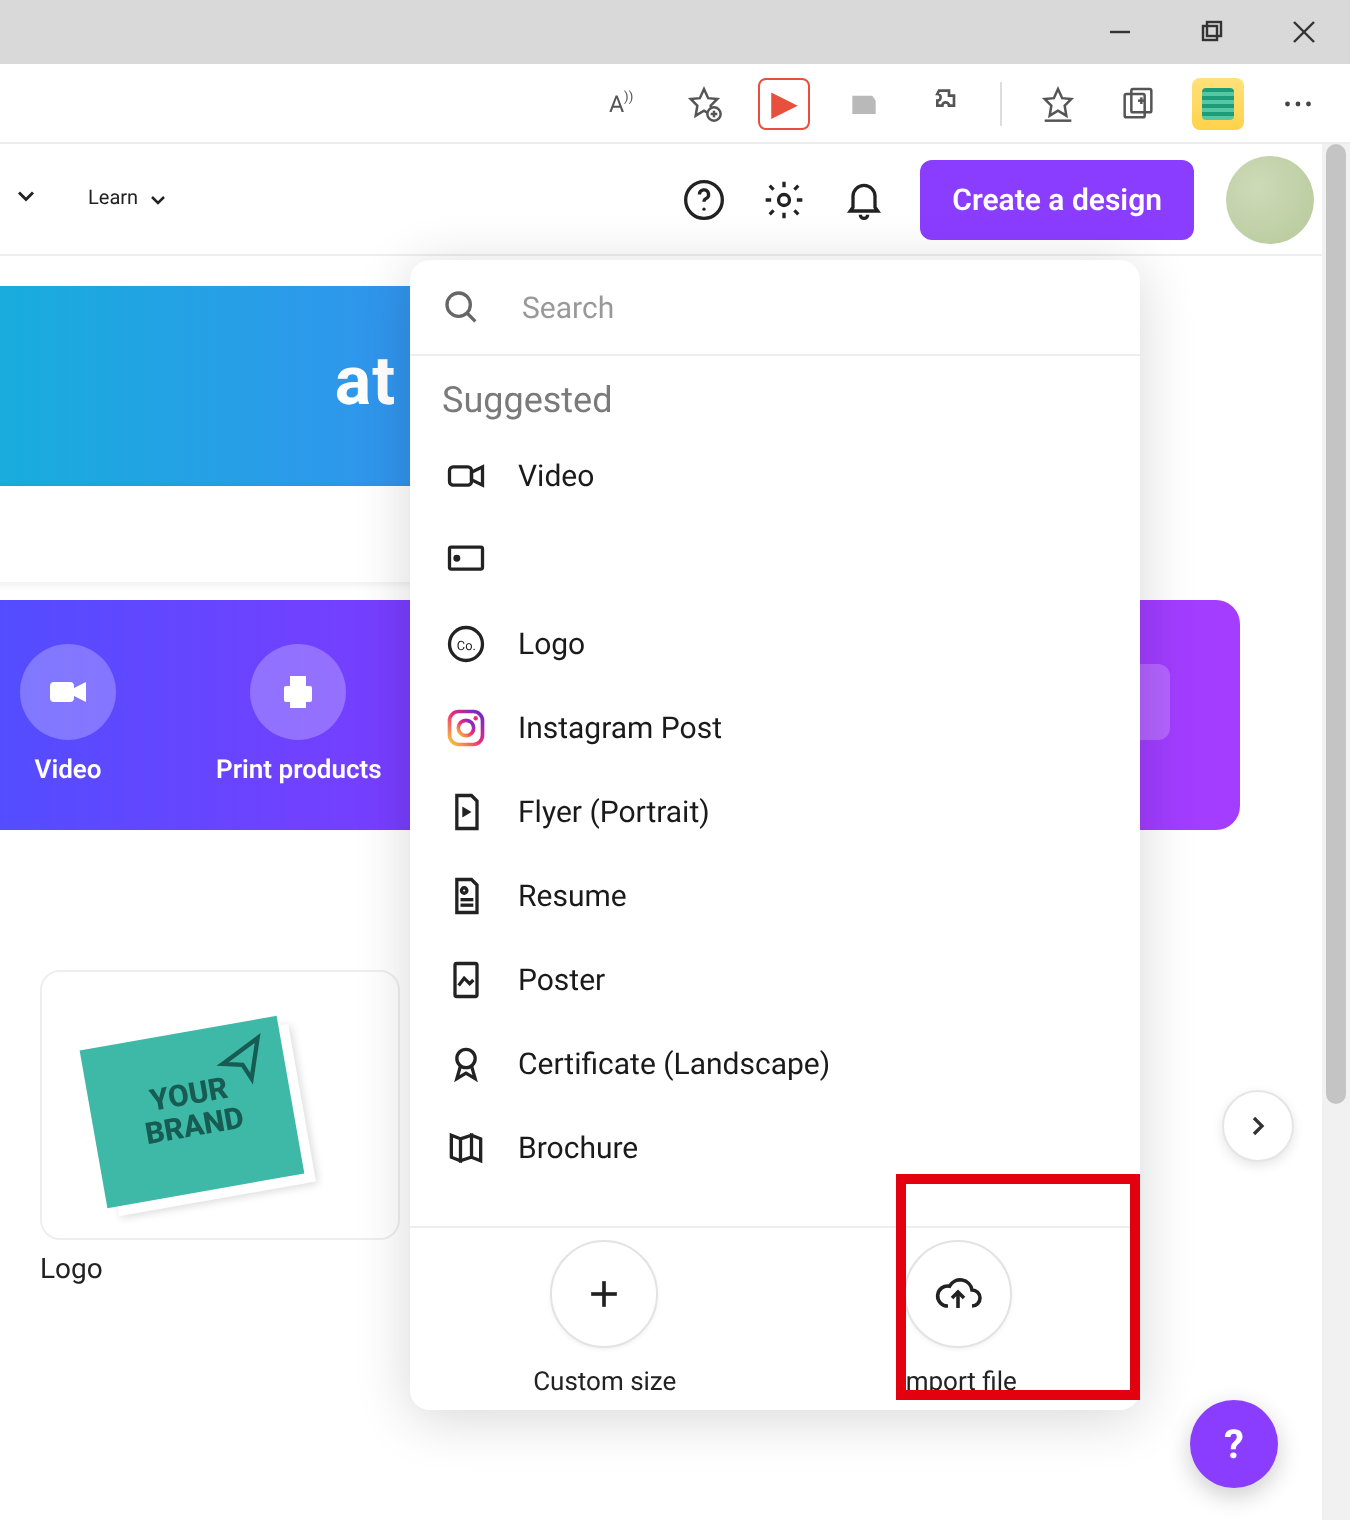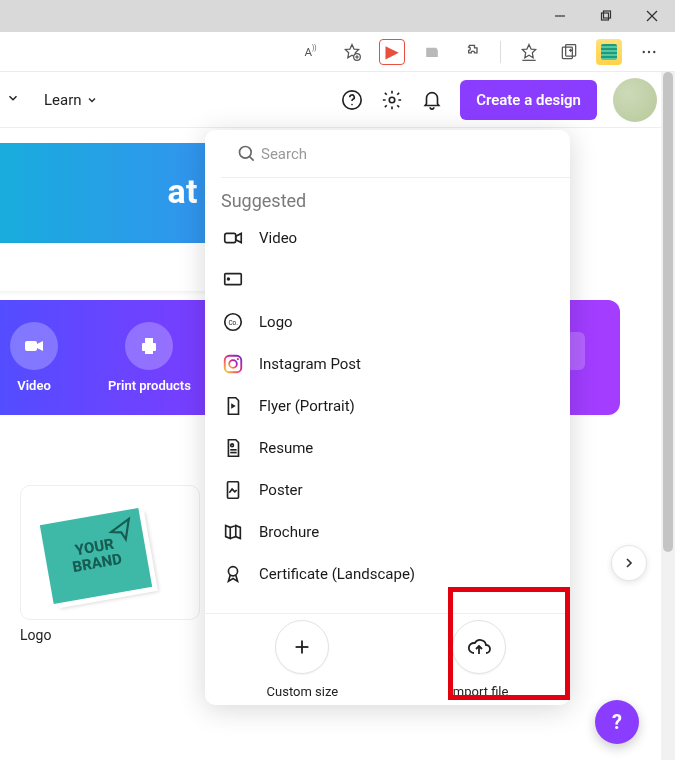--- a/index.html
+++ b/index.html
@@ -15,21 +15,21 @@
   .chromebar .c-btn { width: 32px; height: 32px; display: flex; align-items: center; justify-content: center; color: #555; border-radius: 4px; }
   .chromebar .sep { width: 1px; height: 22px; background: #ddd; margin: 0 4px; }
   .ext-ad { width: 26px; height: 26px; background: #fff; border: 1px solid #e94f3d; border-radius: 4px; display:flex; align-items:center; justify-content:center; color:#e94f3d; font-weight:bold; }
   .ext-calc { width: 26px; height: 26px; background: linear-gradient(#ffe17a,#ffd24a); border-radius: 4px; display:flex; align-items:center; justify-content:center; }
   .ext-calc-inner { width: 16px; height: 16px; background: repeating-linear-gradient(#1c9c78,#1c9c78 2px,#56c7a2 2px,#56c7a2 4px); border-radius:2px; }
 
   
   .pagehdr { height: 56px; display: flex; align-items: center; justify-content: space-between; padding: 0 18px 0 0; border-bottom: 1px solid #eee; }
   .pagehdr-left { display:flex; align-items:center; gap:18px; padding-left:0;}
   .pagehdr-left .caret { padding: 0 6px; color:#333; }
-  .learn { display:flex; align-items:center; gap:4px; color:#222; font-size:15px; }
+  .learn { display:flex; align-items:center; gap:4px; color:#222; font-size:10px; }
   .pagehdr-right { display:flex; align-items:center; gap:16px; }
   .hdr-icon { width:24px; height:24px; display:flex; align-items:center; justify-content:center; color:#1a1a1a; }
   .create-btn { background:#8b3dff; color:#fff; border:none; border-radius:6px; padding:11px 16px; font-size:15px; font-weight:600; }
   .avatar { width:44px; height:44px; border-radius:50%; background: radial-gradient(circle at 35% 35%, #cddab8, #b7c99a); }
 
   
   .hero { position:relative; height: 287px; overflow:hidden; }
   .hero-top { position:absolute; left:-200px; top:15px; width:610px; height:130px; background: linear-gradient(90deg,#01c4cc,#4a7cff); border-radius: 12px; color:#fff; display:flex; align-items:flex-start; padding-top:28px; justify-content:flex-end; }
   .hero-top h1 { font-size:34px; font-weight:700; padding-right:18px; white-space:nowrap; letter-spacing:0.5px;}
   .hero-search { position:absolute; left:-200px; top:115px; width:590px; height:48px; background:#fff; border-radius:6px; display:flex; align-items:center; padding:0 14px; color:#777; font-size:15px; box-shadow: 0 1px 4px rgba(0,0,0,0.08);}
@@ -45,21 +45,21 @@
   .card-prev { width:180px; height:135px; background:#fff; border:1px solid #eee; border-radius:10px; position:relative; overflow:hidden;}
   .card-title { font-size:14px; margin-top:7px; color:#222; }
   .logo-shape { position:absolute; left:25px; top:30px; width:100px; height:80px; background:#3eb9a8; transform: rotate(-10deg); display:flex; flex-direction:column; align-items:center; justify-content:center; box-shadow: 5px 5px 0 #fff, 6px 6px 4px rgba(0,0,0,0.15);}
   .logo-shape .brand { color:#175c52; font-weight:800; font-size:15px; line-height:1.05;}
   .paper-plane { position:absolute; right:8px; top:6px; }
 
   .next-arrow { position:absolute; right:28px; top:545px; width:36px; height:36px; border-radius:50%; background:#fff; border:1px solid #e5e5e5; display:flex; align-items:center; justify-content:center; box-shadow: 0 2px 6px rgba(0,0,0,0.1);}
 
   
   .dropdown { position:absolute; left:205px; top:130px; width:365px; height:575px; background:#fff; border-radius:10px; box-shadow: 0 4px 28px rgba(0,0,0,0.16); display:flex; flex-direction:column;}
-  .dd-search { height:48px; border-bottom:1px solid #eee; display:flex; align-items:center; padding:0 16px; gap:4px;margin-left:16px;}
+  .dd-search { height:48px; border-bottom:1px solid #eee; display:flex; align-items:center; padding:0 16px; gap:20px;}
   .dd-search input { border:none; outline:none; font-size:15px; flex:1; color:#333;}
   .dd-search input::placeholder { color:#999; }
   .dd-scroll { flex:1; overflow-y:auto; position:relative;}
   .dd-scroll::-webkit-scrollbar { width:10px; }
   .dd-scroll::-webkit-scrollbar-thumb { background:#ccc; border-radius:5px; }
   .dd-scroll::-webkit-scrollbar-track { background:#f2f2f2; }
   .dd-head { padding:12px 16px 6px; color:#7a7a7a; font-size:18px; }
   .dd-item { display:flex; align-items:center; padding:9px 16px; gap:14px; color:#1a1a1a; font-size:15px;}
   .dd-item .ic { width:24px; height:24px; display:flex; align-items:center; justify-content:center;}
   .dd-footer { border-top:1px solid #eee; height:92px; display:flex; align-items:center; justify-content:space-around; padding:10px 6px;}
@@ -333,34 +333,34 @@
             <rect x="6" y="3" width="12" height="18" rx="1"></rect>
             <polyline points="8 15 11 11 14 14 16 12"></polyline>
           </svg>
       </span>
       <span>Poster</span>
     </div>
 
     <div class="dd-item">
       <span class="ic">
         <svg width="22" height="22" viewBox="0 0 24 24" fill="none" stroke="#222" stroke-width="1.8">
-            <path d="M4 5l5 2v12l-5-2zM9 7l6-2v12l-6 2zM15 5l5 2v12l-5-2z"></path>
-          </svg>
-      </span>
-      <span>Brochure</span>
-    </div>
-
-    <div class="dd-item">
-      <span class="ic">
-        <svg width="22" height="22" viewBox="0 0 24 24" fill="none" stroke="#222" stroke-width="1.8">
             <circle cx="12" cy="9" r="5"></circle>
             <path d="M9 13l-2 7 5-3 5 3-2-7"></path>
           </svg>
       </span>
       <span>Certificate (Landscape)</span>
+    </div>
+
+    <div class="dd-item">
+      <span class="ic">
+        <svg width="22" height="22" viewBox="0 0 24 24" fill="none" stroke="#222" stroke-width="1.8">
+            <path d="M4 5l5 2v12l-5-2zM9 7l6-2v12l-6 2zM15 5l5 2v12l-5-2z"></path>
+          </svg>
+      </span>
+      <span>Brochure</span>
     </div>
   </div>
 
   <div class="dd-footer">
     <div class="dd-action">
       <div class="circ-btn">
         <svg width="22" height="22" viewBox="0 0 24 24" fill="none" stroke="#222" stroke-width="2">
             <line x1="12" y1="5" x2="12" y2="19"></line>
             <line x1="5" y1="12" x2="19" y2="12"></line>
           </svg>

